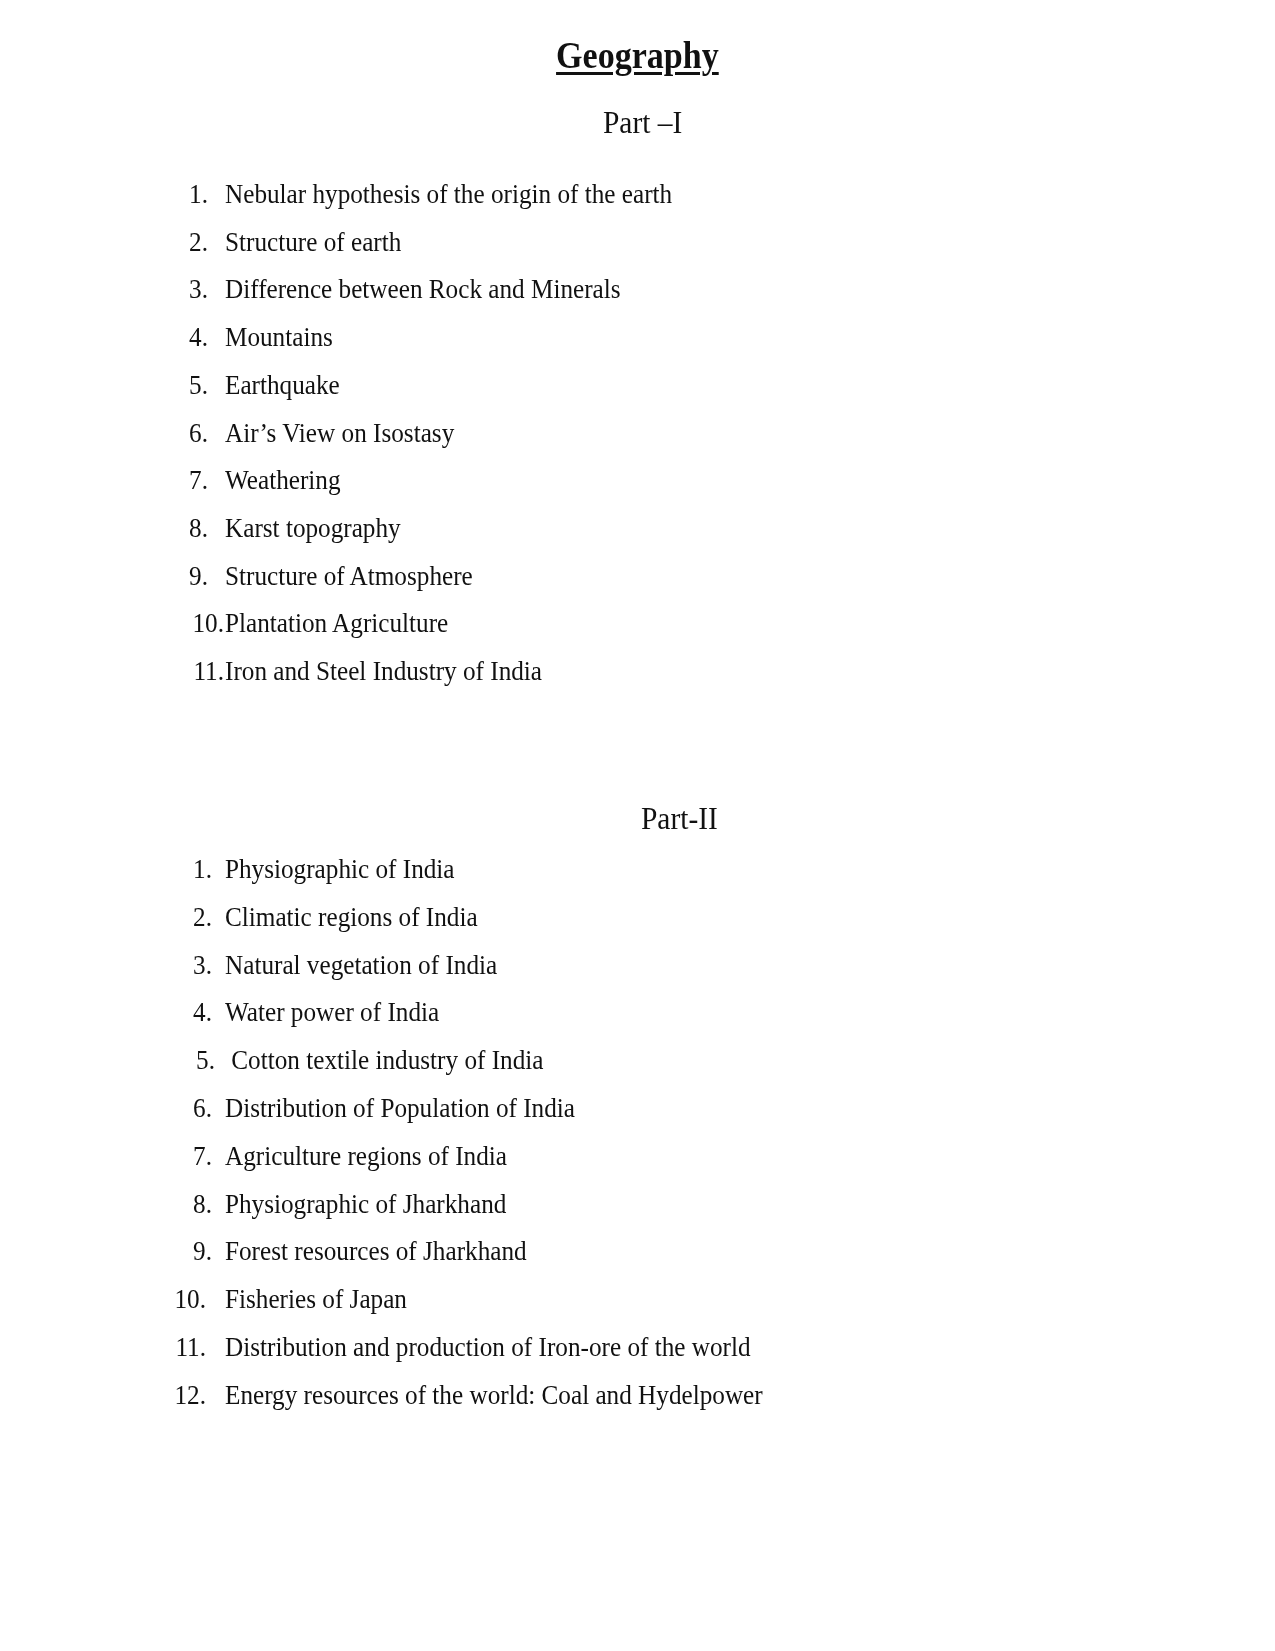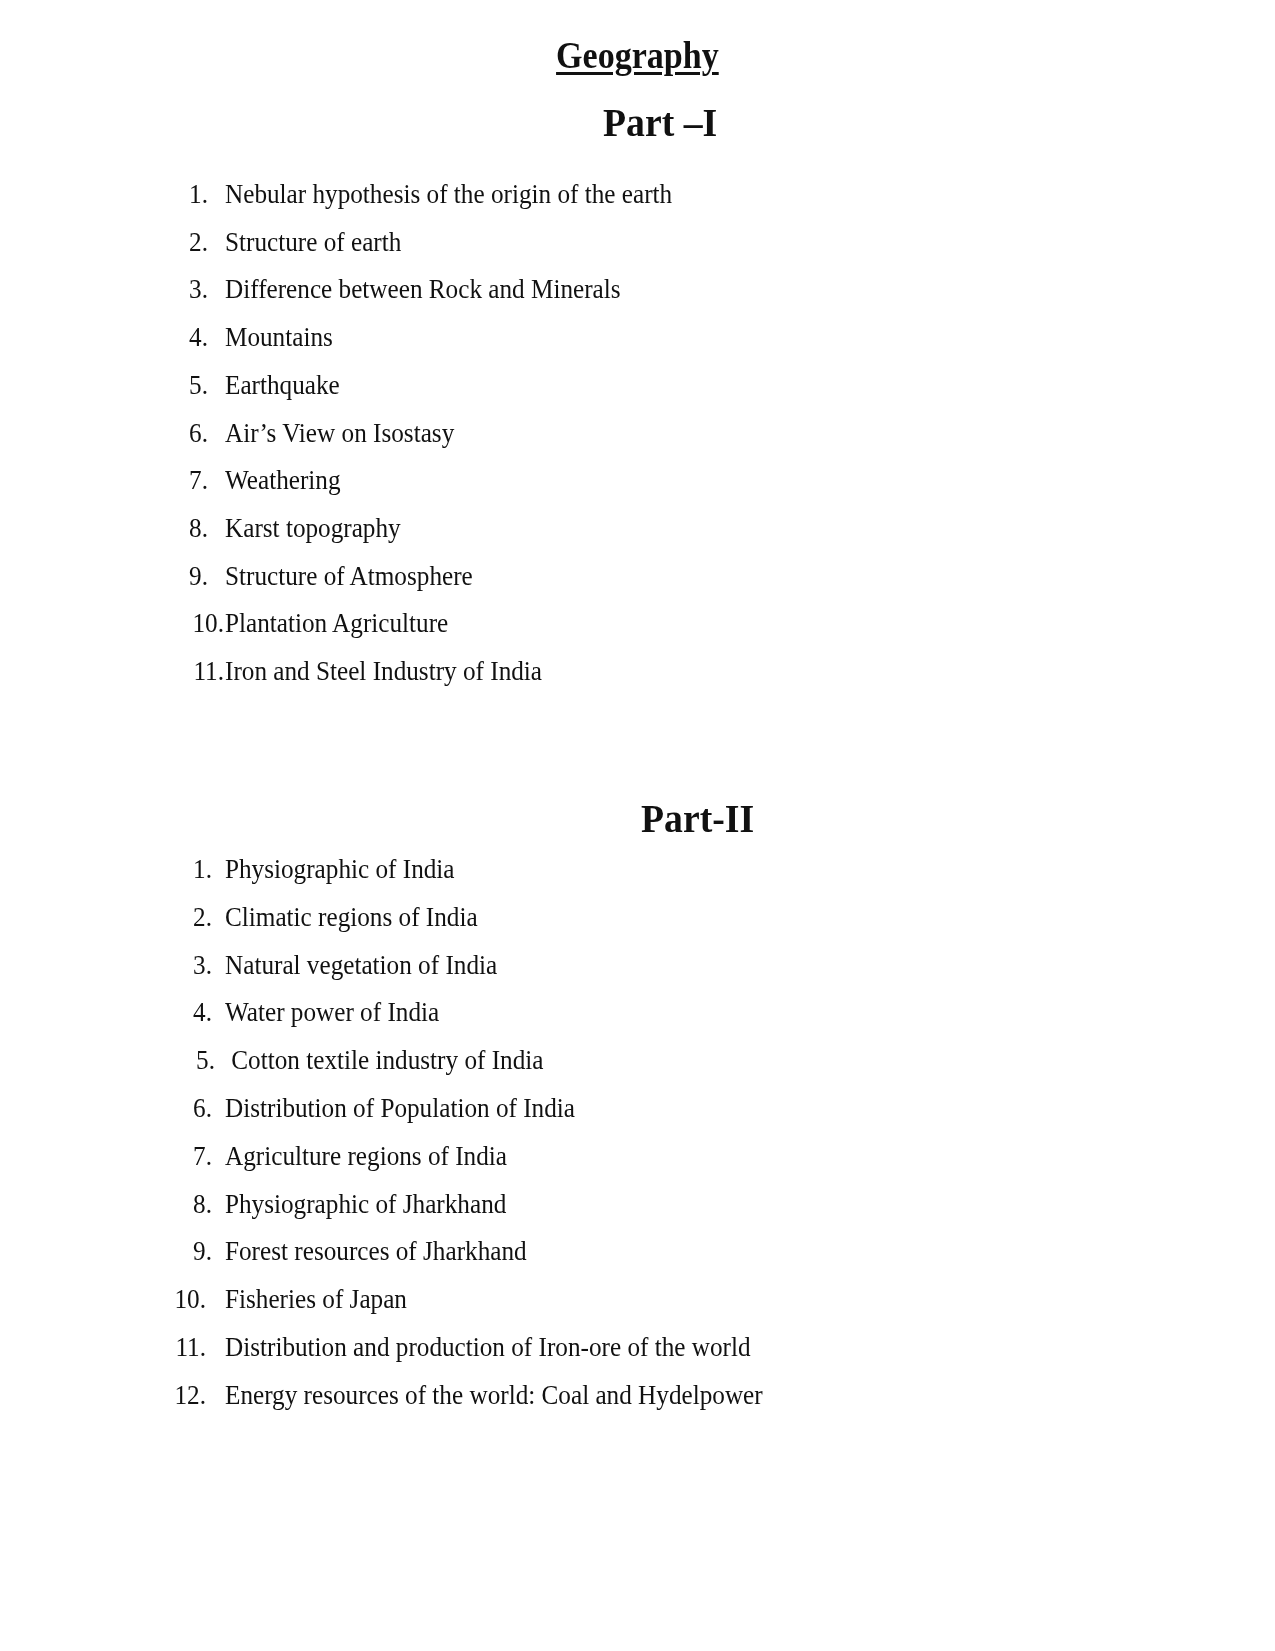--- a/index.html
+++ b/index.html
@@ -6,21 +6,21 @@
     body {
       width: 1275px; height: 1651px; position: relative; overflow: hidden;
       font-family: "Liberation Serif", "DejaVu Serif", serif; color: #111;
     }
     .title {
       position: absolute; left: 0; width: 1275px; top: 34px; text-align: center;
       font-weight: bold; font-size: 37px; line-height: 44px;
     }
     .title span { display: inline-block; text-decoration: underline; text-decoration-thickness: 3px; text-underline-offset: 4px; transform: scaleX(0.92); }
     .part-heading {
-      position: absolute; font-weight: bold; font-size: 41px; line-height: 40px;
+      position: absolute; font-weight: normal; font-size: 32px; line-height: 40px;
     }
     .part-heading span { display: inline-block; transform: scaleX(0.92); transform-origin: left center; }
     .item {
       position: absolute; left: 0; font-size: 28px; line-height: 34px; white-space: nowrap;
     }
     .num { position: absolute; text-align: right; display: inline-block; }
     .txt { position: absolute; left: 225px; display: inline-block; transform: scaleX(0.90); transform-origin: left center; }
     .num span { display: inline-block; transform: scaleX(0.90); transform-origin: right center; }
   </style>
 </head>

